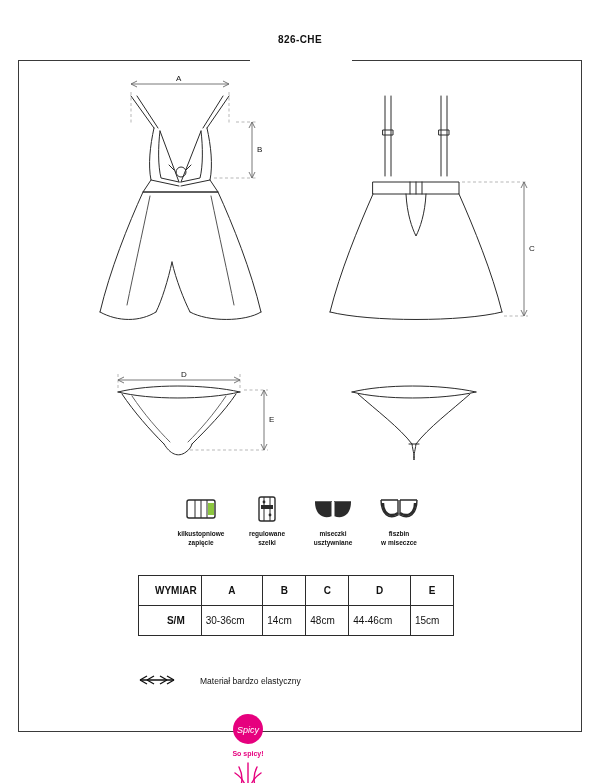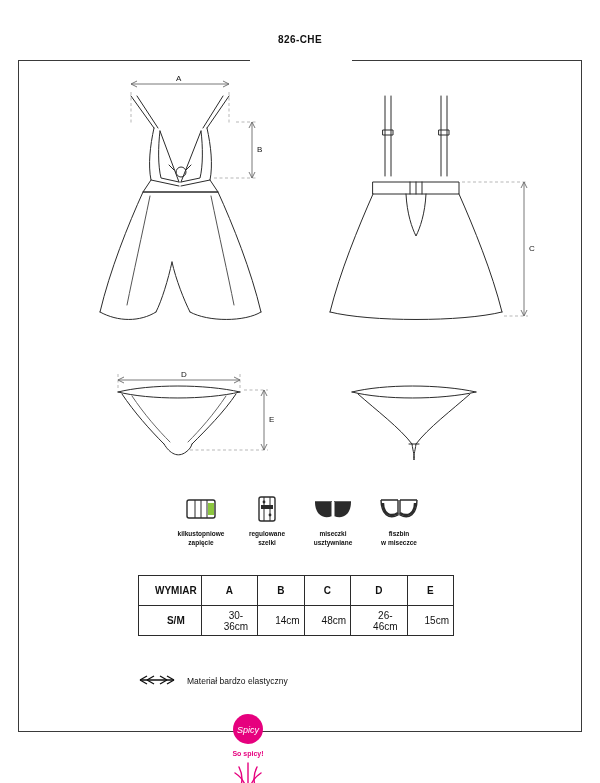--- a/index.html
+++ b/index.html
@@ -108,30 +108,30 @@
     color: #111;
     padding: 0 4px;
   }
   .sizetable th:first-child,
   .sizetable td:first-child {
     font-weight: bold;
     width: 62px;
     padding-left: 16px;
   }
   .sizetable th { font-weight: bold; }
-  .sizetable td.val { text-align: center; padding-left: 17px; }
+  .sizetable td.val { text-align: left; padding-left: 4px; }
 
   
   .stretch {
     position: absolute;
     left: 138px;
     top: 675px;
     display: flex;
     align-items: center;
-    gap: 11px;
+    gap: 24px;
     font-size: 8.5px;
     color: #111;
   }
 
   
   .logos {
     position: absolute;
     left: 220px;
     top: 710px;
     width: 180px;
@@ -362,21 +362,21 @@
       <th>D</th>
       <th>E</th>
     </tr>
   </thead>
   <tbody>
     <tr>
       <td>S/M</td>
       <td class="val">30-36cm</td>
       <td class="val">14cm</td>
       <td class="val">48cm</td>
-      <td class="val">26-46cm</td>
+      <td class="val">44-46cm</td>
       <td class="val">15cm</td>
     </tr>
   </tbody>
 </table>
 
 <div class="stretch">
   <span>
     <svg width="38" height="10" viewBox="0 0 38 10">
       <path d="M2,5 L36,5" stroke="#111" stroke-width="1.3"></path>
       <path d="M2,5 l7,-4 M2,5 l7,4 M9,5 l7,-4 M9,5 l7,4" stroke="#111" stroke-width="1.3" fill="none"></path>

